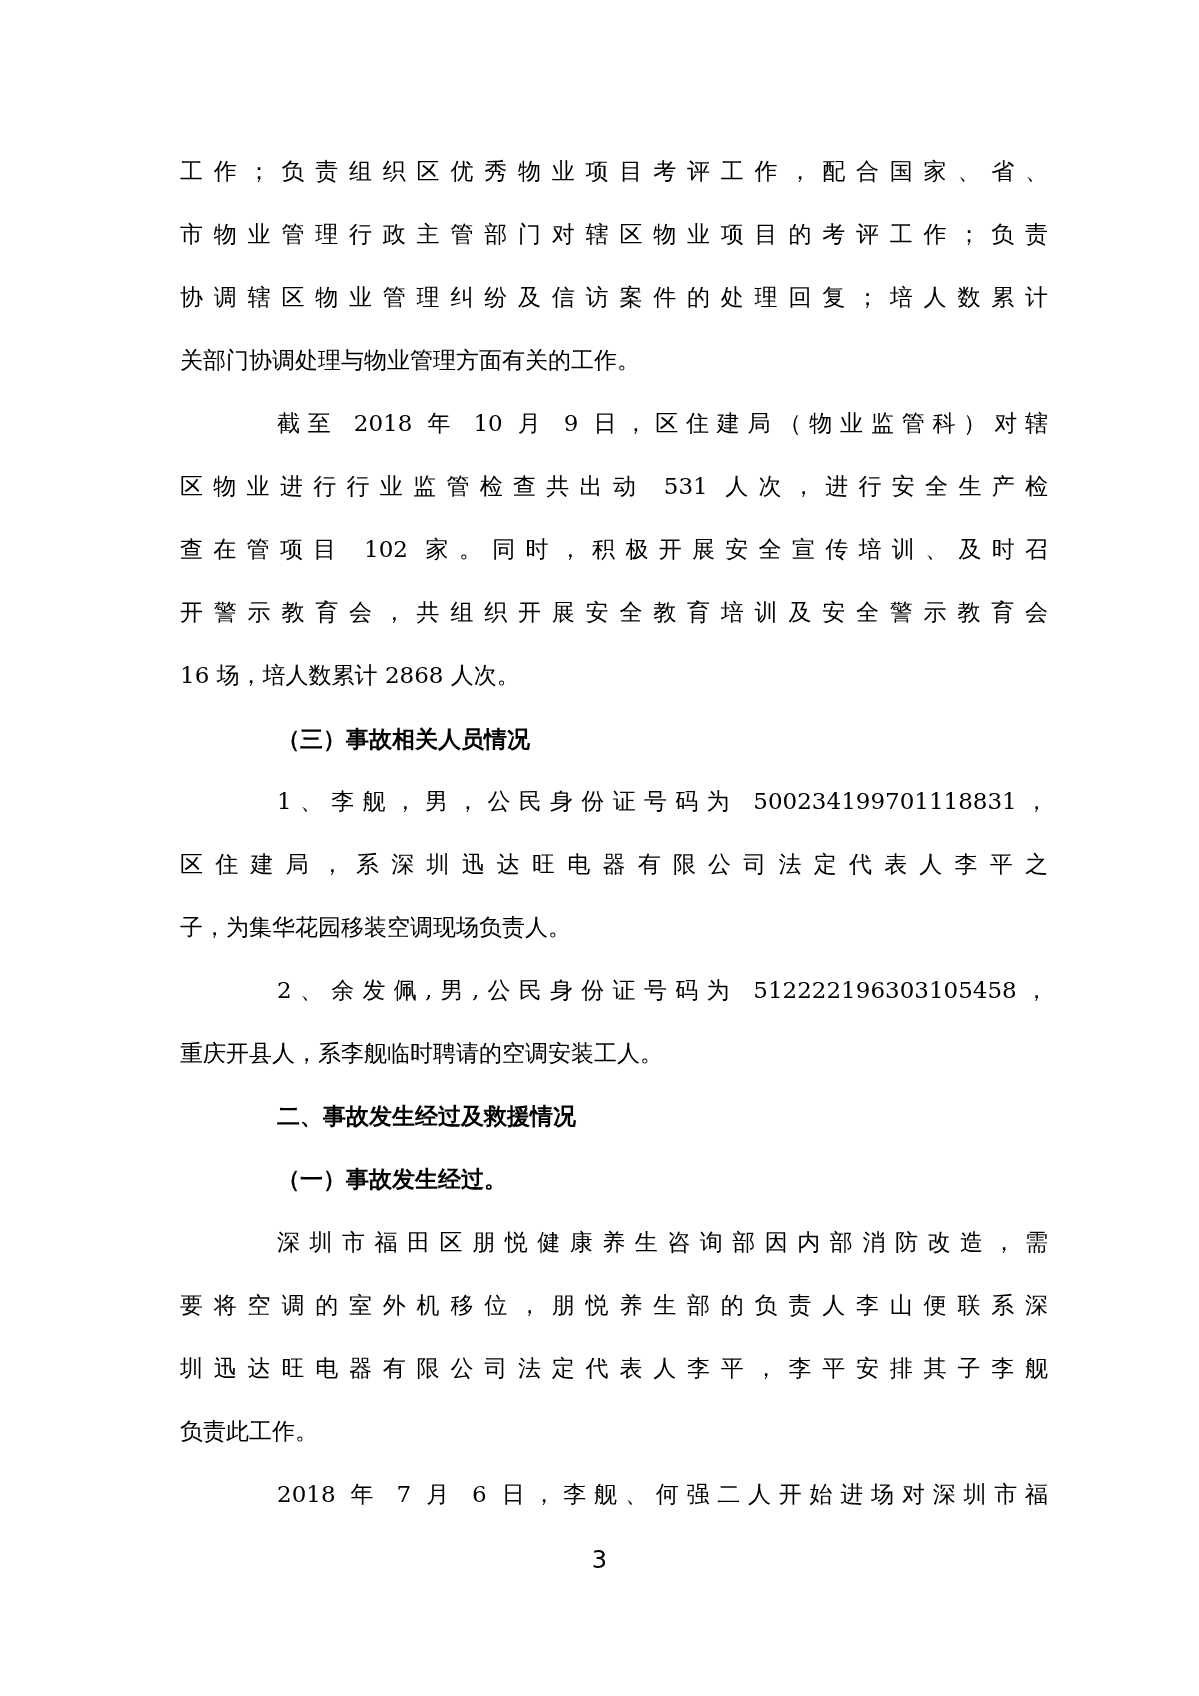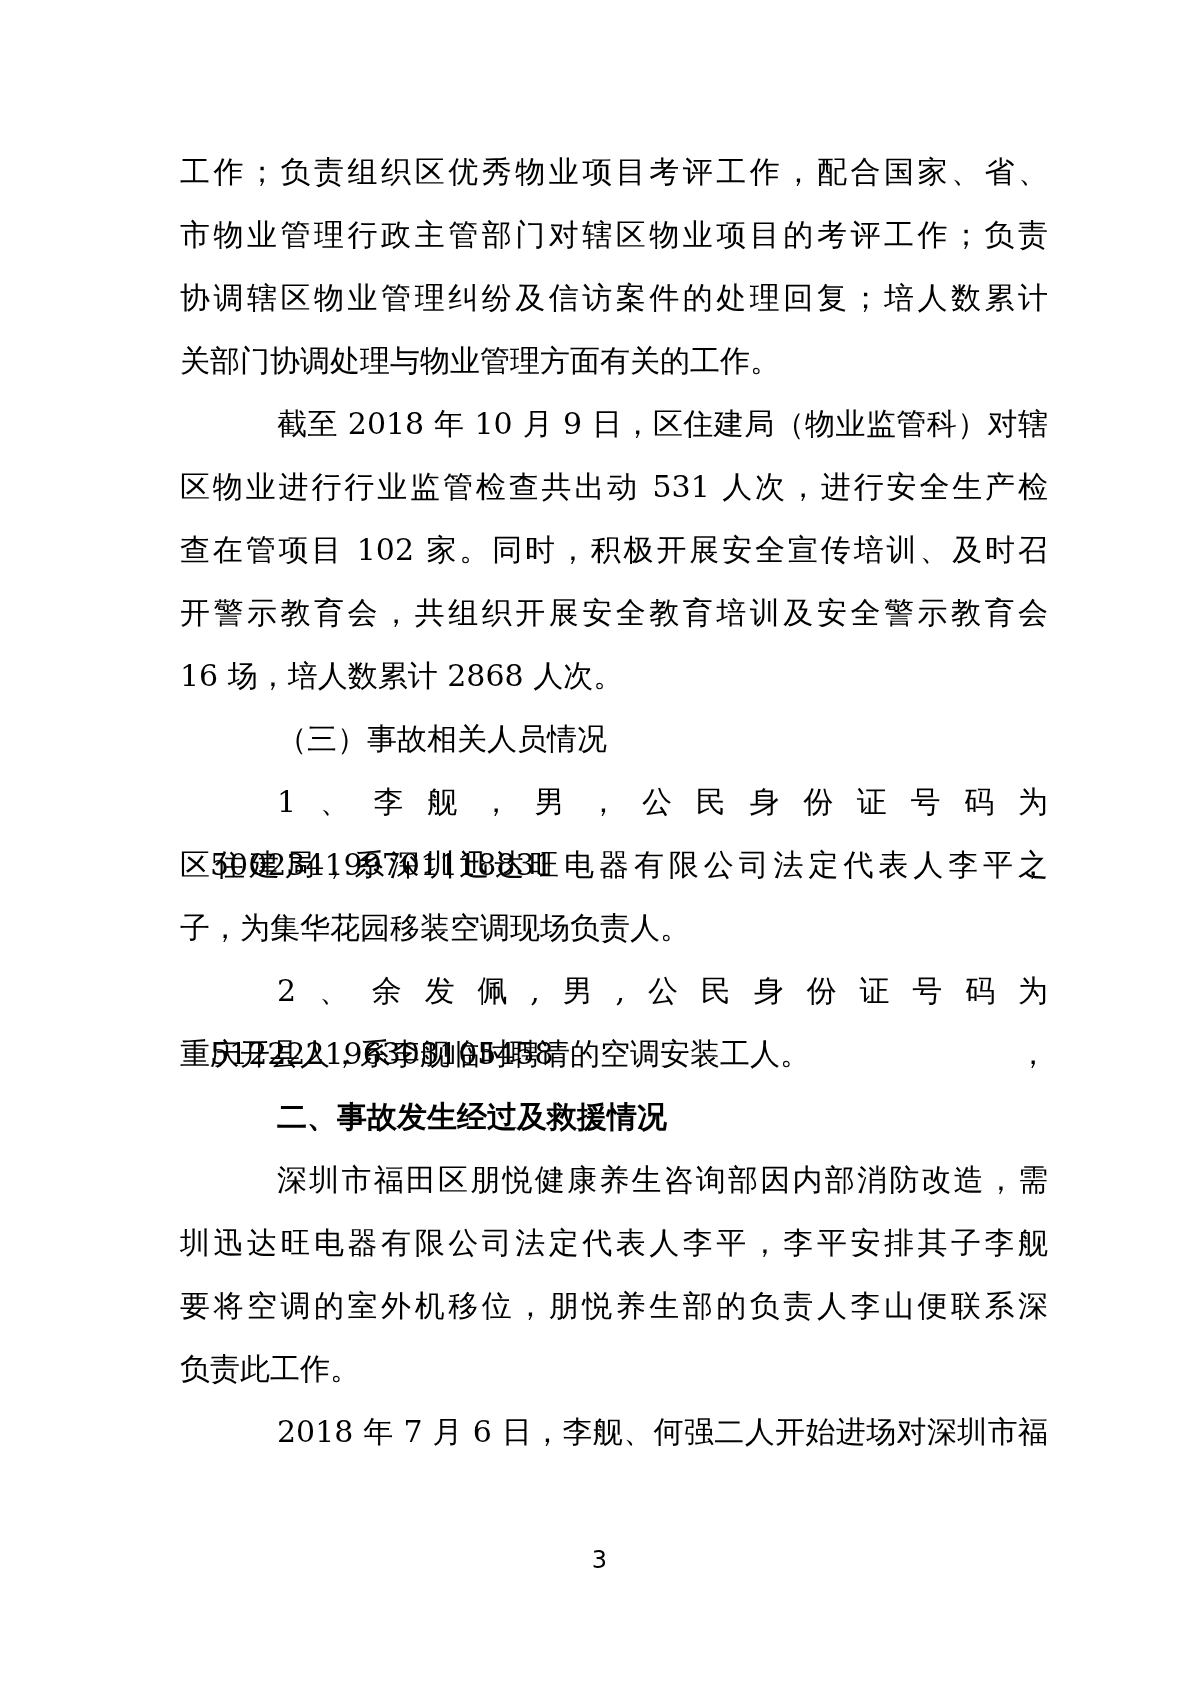--- a/index.html
+++ b/index.html
@@ -13,21 +13,21 @@
     background: #ffffff;
     color: #000000;
     font-family: "DejaVu Serif", serif;
     overflow: hidden;
   }
   .doc-text {
     position: absolute;
     left: 180px;
     top: 140px;
     width: 868px;
-    font-size: 30px;
+    font-size: 23px;
     line-height: 63px;
   }
   .line {
     height: 63px;
     text-align: left;
   }
   
   .jf {
     text-align: justify;
     text-align-last: justify;
@@ -42,21 +42,21 @@
     text-indent: 67px;
     margin-left: 30px;
   }
   
   .hb {
     font-weight: bold;
     font-family: "DejaVu Sans", sans-serif;
   }
   
   .hk {
-    font-weight: normal;
+    font-weight: bold;
   }
   .page-number {
     position: absolute;
     top: 1546px;
     left: 0;
     width: 1199px;
     text-align: center;
     font-size: 24px;
     line-height: 28px;
     font-family: "DejaVu Sans", sans-serif;
@@ -76,20 +76,21 @@
   <div class="line jf">查在管项目 102 家。同时，积极开展安全宣传培训、及时召</div>
   <div class="line jf">开警示教育会，共组织开展安全教育培训及安全警示教育会</div>
   <div class="line left">16 场，培人数累计 2868 人次。</div>
   <div class="line left indent hk">（三）事故相关人员情况</div>
   <div class="line jf indent">1、李舰，男，公民身份证号码为 500234199701118831，</div>
   <div class="line jf">区住建局，系深圳迅达旺电器有限公司法定代表人李平之</div>
   <div class="line left">子，为集华花园移装空调现场负责人。</div>
   <div class="line jf indent">2、余发佩,男,公民身份证号码为 512222196303105458，</div>
   <div class="line left">重庆开县人，系李舰临时聘请的空调安装工人。</div>
   <div class="line left indent hb">二、事故发生经过及救援情况</div>
+  <div class="line left indent hb">（一）事故发生经过。</div>
   <div class="line jf indent">深圳市福田区朋悦健康养生咨询部因内部消防改造，需</div>
+  <div class="line jf">要将空调的室外机移位，朋悦养生部的负责人李山便联系深</div>
   <div class="line jf">圳迅达旺电器有限公司法定代表人李平，李平安排其子李舰</div>
-  <div class="line jf">要将空调的室外机移位，朋悦养生部的负责人李山便联系深</div>
   <div class="line left">负责此工作。</div>
   <div class="line jf indent">2018 年 7 月 6 日，李舰、何强二人开始进场对深圳市福</div>
 </div>
 
 <div class="page-number">3</div>
 
 </body></html>

